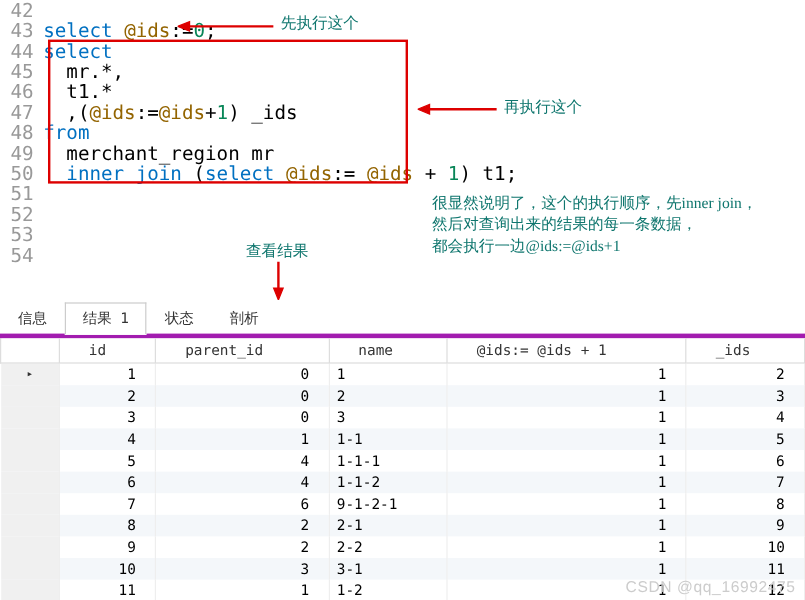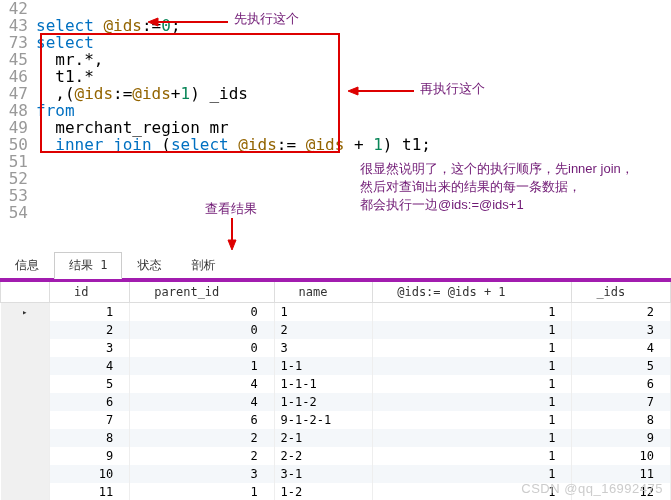--- a/index.html
+++ b/index.html
@@ -38,23 +38,23 @@
   .var { color: #936400; }
   .num { color: #098658; }
   
   .redbox {
     position: absolute;
     border: 2px solid #d00;
     pointer-events: none;
   }
   .redtext {
     position: absolute;
-    color: #701a75;
+    color: #0f766e;
     font-size: 13px;
-    font-family: Liberation Sans, sans-serif;
+    font-family: Liberation Serif, serif;
     white-space: nowrap;
   }
   .arrow {
     position: absolute;
     stroke: #d00;
     fill: #d00;
     pointer-events: none;
   }
   
   .tabs {
@@ -121,21 +121,21 @@
     letter-spacing: 0.5px;
   }
 </style>
 </head>
 <body>
 
 <div class="editor">
   <div class="gutter" id="gutter">
       <div>42</div>
       <div>43</div>
-      <div>73</div>
+      <div>44</div>
       <div>45</div>
       <div>46</div>
       <div>47</div>
       <div>48</div>
       <div>49</div>
       <div>50</div>
       <div>51</div>
       <div>52</div>
       <div>53</div>
       <div>54</div>

